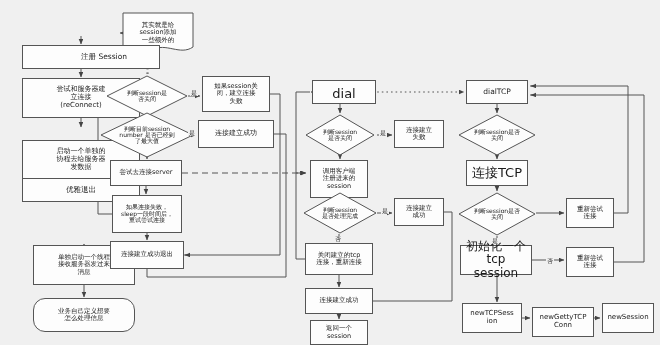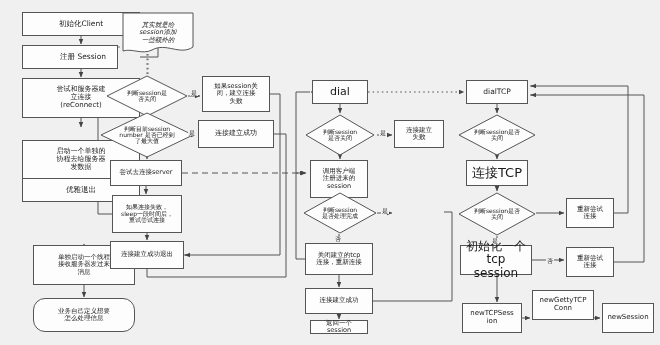--- a/index.html
+++ b/index.html
@@ -31,21 +31,20 @@
   }
   .diamond .dtext{
     position:relative;z-index:2;width:100%;text-align:center;
     line-height:1.05;
   }
   .note{
     position:absolute;box-sizing:border-box;
     display:flex;align-items:center;justify-content:center;
     text-align:center;color:#1a1a1a;line-height:1.12;
     white-space:pre-line;
-    font-style:italic;
   }
   .note .nshape{position:absolute;left:0;top:0;width:100%;height:100%;}
   .note .ntext{position:relative;z-index:2;width:100%;}
   .elabel{
     position:absolute;color:#1a1a1a;
     background:#f0f0f0;
     line-height:1;
     padding:0 1px;
     white-space:nowrap;
   }
@@ -138,32 +137,31 @@
       <path d="M147,117 L147,111" opacity="0"></path>
     </g>
     <g stroke="#555" stroke-width="1" fill="none" marker-end="url(#ah)">
       <path d="M316,92 L311,92"></path>
       <path d="M536,86 L531,86"></path>
       <path d="M536,95 L531,95"></path>
       <path d="M190,255 L185,255"></path>
     </g>
   </svg>
 
-  <div class="node" id="n1" style="left: 22px; top: 12px; width: 118px; height: 24px; font-size: 7.5px;"><span>初始化Client</span></div>
 
   <div class="note" id="n2" style="left: 122px; top: 12px; width: 72px; height: 42px; font-size: 6.5px;">
     <svg class="nshape" viewBox="0 0 72 42" preserveAspectRatio="none">
       <path d="M1,1 L71,1 L71,35 C58,44 44,30 30,38 C20,43 10,36 1,39 Z" fill="#fdfdfd" stroke="#555" stroke-width="1"></path>
     </svg>
     <span class="ntext">其实就是给
 session添加
 一些额外的</span>
   </div>
 
-  <div class="node" id="n3" style="left: 22px; top: 45px; width: 96px; height: 24px; font-size: 7.5px; padding-left: 28px;"><span>注册 Session</span></div>
+  <div class="node" id="n3" style="left: 22px; top: 45px; width: 138px; height: 24px; font-size: 7.5px; padding-left: 28px;"><span>注册 Session</span></div>
   <div class="node" id="n4" style="left: 22px; top: 78px; width: 118px; height: 40px; font-size: 7px;"><span>尝试和服务器建
 立连接
 (reConnect)</span></div>
   <div class="node" id="n5" style="left: 22px; top: 128px; width: 118px; height: 40px; font-size: 7px; margin-top: 12px;"><span>启动一个单独的
 协程去给服务器
 发数据</span></div>
   <div class="node" id="n6" style="left: 22px; top: 178px; width: 118px; height: 24px; font-size: 7.5px;"><span>优雅退出</span></div>
   <div class="node" id="n7" style="left: 33px; top: 245px; width: 102px; height: 40px; font-size: 6.5px; justify-content: center;"><span>单独启动一个线程
 接收服务器发过来
 消息</span></div>
@@ -190,21 +188,21 @@
   <div class="node" id="n9" style="left: 202px; top: 76px; width: 68px; height: 36px; font-size: 6.5px;"><span>如果session关
 闭，建立连接
 失败</span></div>
   <div class="node" id="n10" style="left: 198px; top: 120px; width: 76px; height: 28px; font-size: 7px;"><span>连接建立成功</span></div>
   <div class="node" id="n11" style="left: 110px; top: 160px; width: 72px; height: 26px; font-size: 6.5px;"><span>尝试去连接server</span></div>
   <div class="node" id="n12" style="left: 112px; top: 195px; width: 70px; height: 38px; font-size: 6px;"><span>如果连接失败，
 sleep一段时间后，
 重试尝试连接</span></div>
   <div class="node" id="n13" style="left: 110px; top: 241px; width: 74px; height: 28px; font-size: 6.5px;"><span>连接建立成功退出</span></div>
 
-  <div class="node" id="n14" style="left: 312px; top: 80px; width: 56px; height: 24px; font-size: 11px;"><span>dial</span></div>
+  <div class="node" id="n14" style="left: 312px; top: 80px; width: 64px; height: 24px; font-size: 13px; align-items: flex-end;"><span>dial</span></div>
 
   <div class="node diamond" id="d3" style="left: 305px; top: 114px; width: 70px; height: 42px; font-size: 6px;">
     <svg class="dshape" viewBox="0 0 70 42" preserveAspectRatio="none">
         <polygon points="35,1 69,21 35,41 1,21" fill="#fdfdfd" stroke="#555" stroke-width="1"></polygon>
       </svg>
     <span class="dtext">判断session
 是否关闭</span>
   </div>
 
   <div class="node" id="n15" style="left: 394px; top: 120px; width: 50px; height: 28px; font-size: 6.5px;"><span>连接建立
@@ -214,24 +212,26 @@
 session</span></div>
 
   <div class="node diamond" id="d4" style="left: 303px; top: 192px; width: 74px; height: 42px; font-size: 6px;">
     <svg class="dshape" viewBox="0 0 74 42" preserveAspectRatio="none">
         <polygon points="37,1 73,21 37,41 1,21" fill="#fdfdfd" stroke="#555" stroke-width="1"></polygon>
       </svg>
     <span class="dtext">判断session
 是否处理完成</span>
   </div>
 
+  <div class="node" id="n17" style="left: 394px; top: 198px; width: 50px; height: 28px; font-size: 6.5px;"><span>连接建立
+成功</span></div>
   <div class="node" id="n18" style="left: 305px; top: 243px; width: 68px; height: 32px; font-size: 6.5px;"><span>关闭建立的tcp
 连接，重新连接</span></div>
   <div class="node" id="n19" style="left: 305px; top: 288px; width: 68px; height: 26px; font-size: 6.5px;"><span>连接建立成功</span></div>
-  <div class="node" id="n20" style="left: 310px; top: 320px; width: 58px; height: 14px; font-size: 6.5px;"><span>返回一个
+  <div class="node" id="n20" style="left: 310px; top: 320px; width: 58px; height: 25px; font-size: 6.5px;"><span>返回一个
 session</span></div>
 
   <div class="node" id="n21" style="left: 466px; top: 80px; width: 62px; height: 24px; font-size: 7.5px;"><span>dialTCP</span></div>
 
   <div class="node diamond" id="d5" style="left: 458px; top: 114px; width: 78px; height: 42px; font-size: 6px;">
     <svg class="dshape" viewBox="0 0 78 42" preserveAspectRatio="none">
         <polygon points="39,1 77,21 39,41 1,21" fill="#fdfdfd" stroke="#555" stroke-width="1"></polygon>
       </svg>
     <span class="dtext">判断session是否
 关闭</span>
@@ -248,21 +248,21 @@
   </div>
 
   <div class="node" id="n23" style="left: 566px; top: 198px; width: 48px; height: 30px; font-size: 6.5px;"><span>重新尝试
 连接</span></div>
   <div class="node" id="n24" style="left: 460px; top: 245px; width: 72px; height: 30px; font-size: 12px;"><span>初始化一个 tcp
 session</span></div>
   <div class="node" id="n25" style="left: 566px; top: 247px; width: 48px; height: 30px; font-size: 6.5px;"><span>重新尝试
 连接</span></div>
   <div class="node" id="n26" style="left: 462px; top: 303px; width: 60px; height: 30px; font-size: 7px;"><span>newTCPSess
 ion</span></div>
-  <div class="node" id="n27" style="left: 532px; top: 290px; width: 62px; height: 30px; font-size: 7px;"><span>newGettyTCP
+  <div class="node" id="n27" style="left: 532px; top: 307px; width: 62px; height: 30px; font-size: 7px;"><span>newGettyTCP
 Conn</span></div>
   <div class="node" id="n28" style="left: 602px; top: 303px; width: 52px; height: 30px; font-size: 7px;"><span>newSession</span></div>
 
   <div class="elabel" id="el1" style="left: 190px; top: 90px; font-size: 6px;">是</div>
   <div class="elabel" id="el2" style="left: 188px; top: 130px; font-size: 6px;">是</div>
   <div class="elabel" id="el3" style="left: 379px; top: 130px; font-size: 6px;">是</div>
   <div class="elabel" id="el4" style="left: 381px; top: 208px; font-size: 6px;">是</div>
   <div class="elabel" id="el5" style="left: 334px; top: 236px; font-size: 6px;">否</div>
   <div class="elabel" id="el6" style="left: 491px; top: 238px; font-size: 6px;">是</div>
   <div class="elabel" id="el7" style="left: 546px; top: 258px; font-size: 6px;">否</div>

